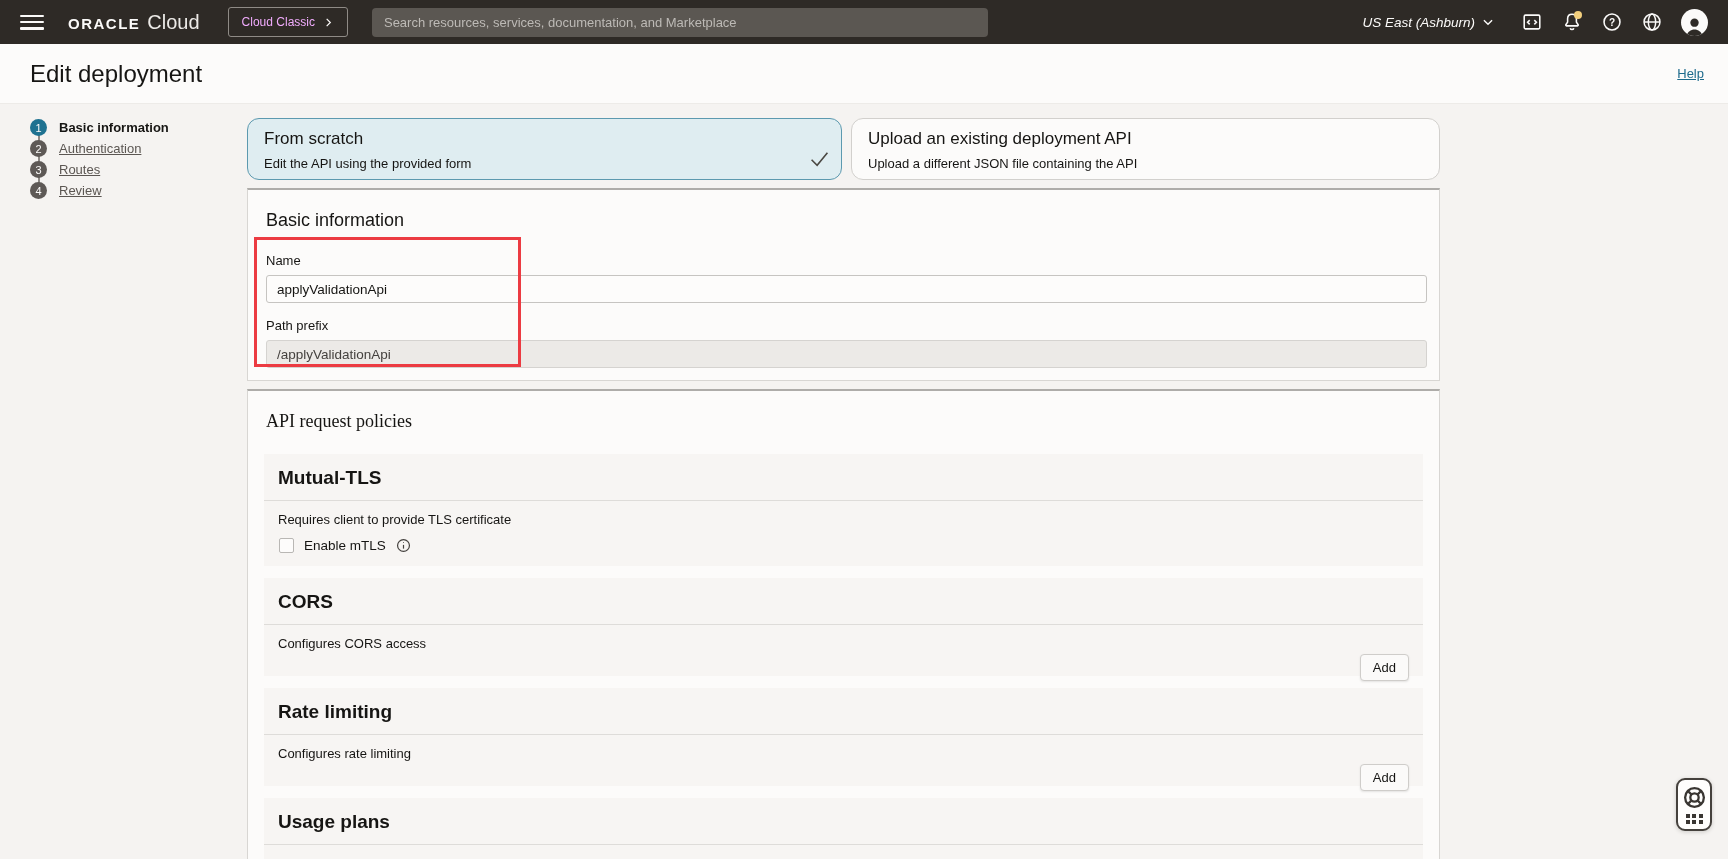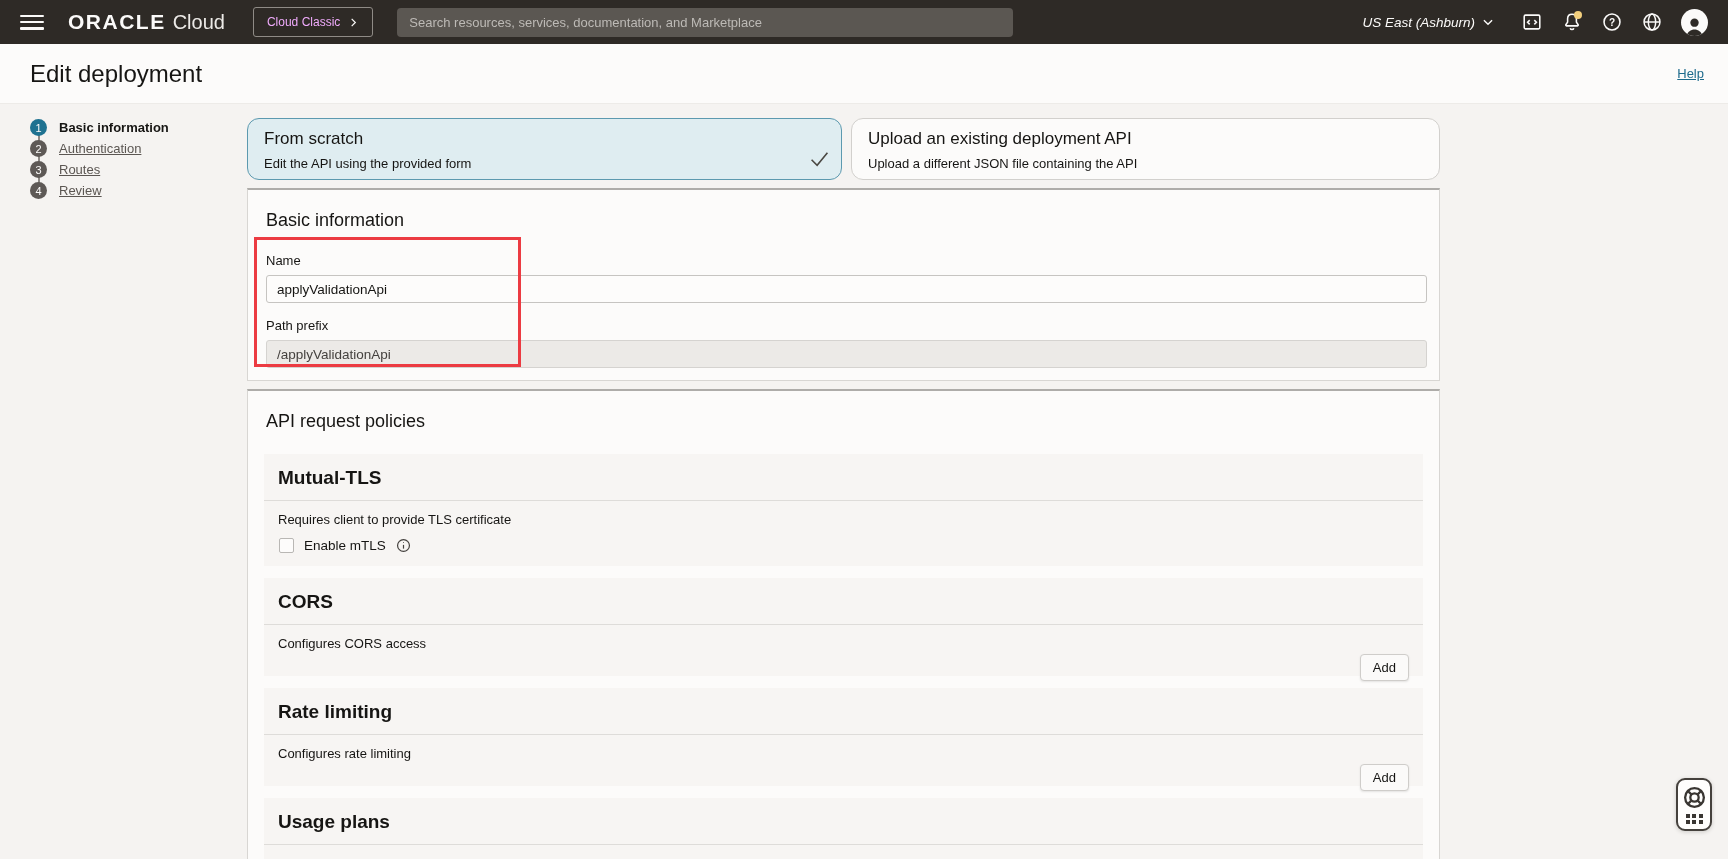--- a/index.html
+++ b/index.html
@@ -10,21 +10,21 @@
   }
   
   .topbar{
     height:44px; background:#2e2a26; display:flex; align-items:center;
     padding:0 20px; color:#fff;
   }
   .hamburger{ width:24px; height:15px; display:flex; flex-direction:column;
     justify-content:space-between; cursor:pointer; margin-right:24px; }
   .hamburger span{ display:block; height:2.5px; background:#fbfaf9; border-radius:1px; }
   .brand{ display:flex; align-items:baseline; margin-right:28px; white-space:nowrap; }
-  .brand-oracle{ font-size:21px; font-weight:700; letter-spacing:1.5px; color:#fbfaf9; }
+  .brand-oracle{ font-size:15px; font-weight:700; letter-spacing:1.5px; color:#fbfaf9; }
   .brand-cloud{ font-size:20px; font-weight:300; margin-left:7px; color:#eceae7; }
   .cloud-classic{
     display:flex; align-items:center; gap:8px; background:transparent;
     border:1px solid #8f8b86; border-radius:3px; color:#f0abfc;
     font-size:12px; padding:7px 13px; margin-right:24px; cursor:pointer;
     font-family:inherit; white-space:nowrap;text-align:right;
   }
   .topsearch{
     width:616px; height:29px; background:#5b5752; border:none; border-radius:4px;
     color:#e8e6e3; font-size:13px; padding:0 12px; font-family:inherit; outline:none;
@@ -90,21 +90,21 @@
     color:#161513; margin-left:2px; outline:none;
   }
   .text-input.disabled{ background:#eceae7; border-color:#d5d3d0; color:#44413e; }
   .field-gap{ height:15px; }
   .red-box{
     position:absolute; left:6px; top:47px; width:267px; height:130px;
     border:3px solid #ec3b42; z-index:5; pointer-events:none;
   }
   
   .policies-card{ height:560px; padding:14px 16px; }
-  .policies-card h2{ margin:6px 0 22px 2px; }
+  .policies-card h2{ margin:6px 0 22px 2px;font-family:Liberation Serif, serif; }
   .policy{ background:#f7f5f3; margin-bottom:12px; }
   .policy-head{
     font-size:19px; font-weight:600; color:#161513;
     padding:13px 14px 11px; border-bottom:1px solid #deccc800;
     border-bottom:1px solid #dedcd9;
   }
   .policy-body{ padding:11px 14px 8px; font-size:13px; color:#161513; }
   .mtls{ height:112px; }
   .policy-sm{ height:98px; }
   .usage{ height:110px; }

